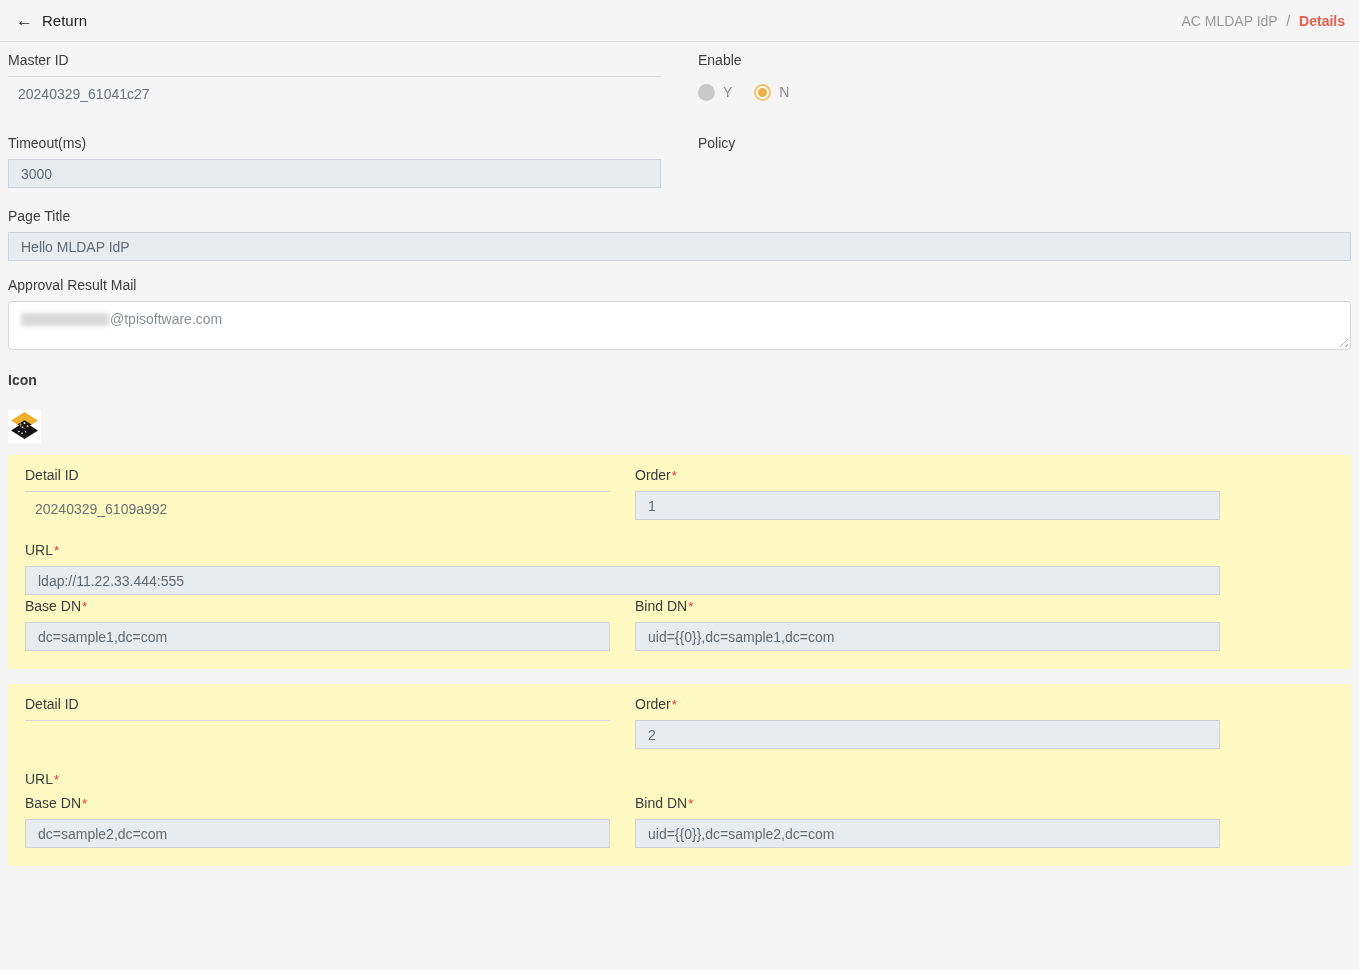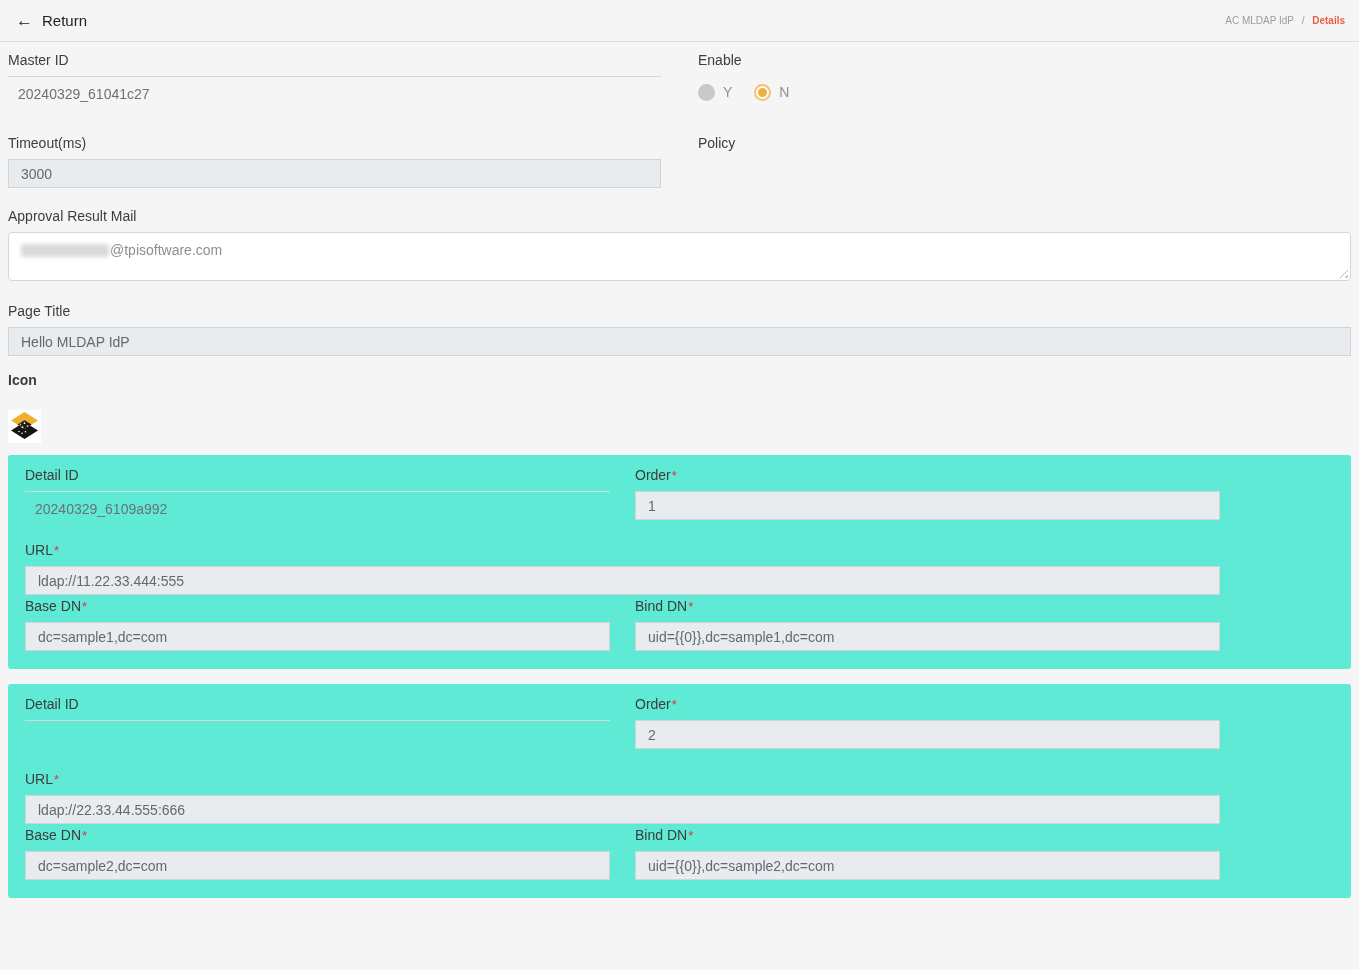--- a/index.html
+++ b/index.html
@@ -16,21 +16,21 @@
     height:42px;
     display:flex; align-items:center; justify-content:space-between;
     padding:0 14px 0 16px;
     border-bottom:1px solid #dcdcdc;
   }
   .return-link {
     display:flex; align-items:center; gap:9px;
     color:#222; font-size:15px; cursor:pointer; text-decoration:none;
   }
   .return-link .arrow { font-size:17px; line-height:1; color:#222; }
-  .breadcrumb { font-size:10px; color:#9b9b9b; }
+  .breadcrumb { font-size:14px; color:#9b9b9b; }
   .breadcrumb .sep { margin:0 5px; color:#9b9b9b; }
   .breadcrumb .current { color:#e8604c; font-weight:bold; }
   
   .main { padding:10px 8px 0 8px; }
   .grid2 { display:grid; grid-template-columns:1fr 1fr; column-gap:37px; }
   .row-top { margin-bottom:10px; }
   .field { margin-bottom:20px; }
   .field > .lbl { display:block; margin-bottom:8px; color:#3d3d3d; }
   .req { color:#dc3545; font-size:13px; margin-left:1px; }
   
@@ -63,21 +63,21 @@
   .grip {
     position:absolute; right:2px; bottom:2px; width:10px; height:10px;
     background:repeating-linear-gradient(135deg,#b9b9b9 0 1px,transparent 1px 4px);
     clip-path:polygon(100% 0,100% 100%,0 100%);
   }
   
   .icon-field .lbl { margin-bottom:22px; }
   .app-icon { width:33px; height:33px; display:block; background:#fff; }
   
   .panel {
-    background:#5eead4; border-radius:3px;
+    background:#fef9c3; border-radius:3px;
     margin:0 0 15px 0; padding:12px 17px 18px 17px;
   }
   .panel-inner { max-width:1195px; }
   .grid2p { display:grid; grid-template-columns:1fr 1fr; column-gap:25px; }
   .panel .field { margin-bottom:22px; }
   .panel .field.last { margin-bottom:0; }
   .panel .field.url-field { margin-bottom:3px; }
   
   .footer { padding:31px 0 0 13px; }
 </style>
@@ -122,31 +122,31 @@
   <div class="grid2">
     <div class="field">
       <span class="lbl">Timeout(ms)</span>
       <input class="inp" readonly="" value="3000" style="">
     </div>
     <div class="field">
       <span class="lbl">Policy</span>
     </div>
   </div>
 
+  <div class="field" style="margin-bottom:16px;">
+    <span class="lbl">Page Title</span>
+    <input class="inp" readonly="" value="Hello MLDAP IdP" style="">
+  </div>
+
   <div class="field" style="margin-bottom:22px;">
     <span class="lbl">Approval Result Mail</span>
     <div class="mailbox">
       <span class="redacted"></span><span>@tpisoftware.com</span>
       <span class="grip"></span>
     </div>
-  </div>
-
-  <div class="field" style="margin-bottom:16px;">
-    <span class="lbl">Page Title</span>
-    <input class="inp" readonly="" value="Hello MLDAP IdP" style="">
   </div>
 
   <div class="field icon-field" style="margin-bottom:12px;font-weight:bold;">
     <span class="lbl">Icon</span>
     <svg class="app-icon" viewBox="0 0 33 33">
       <rect width="33" height="33" fill="#ffffff"></rect>
       <polygon points="16.5,12 30,20.5 16.5,29 3,20.5" fill="#141414"></polygon>
       <polygon points="16.5,2 30,10.5 16.5,19 3,10.5" fill="#edb02f"></polygon>
       <polygon points="16.5,19 23.5,14.6 16.5,10.2 9.5,14.6" fill="#1b1b1b"></polygon>
       <circle cx="12.5" cy="14.5" r="0.9" fill="#edb02f"></circle>
@@ -196,21 +196,20 @@
           <span class="lbl">Detail ID</span>
           <div class="line"></div>
         </div>
         <div class="field">
           <span class="lbl"><span>Order</span><span class="req">*</span></span>
           <input class="inp" readonly="" value="2" style="">
         </div>
       </div>
       <div class="field url-field">
         <span class="lbl"><span>URL</span><span class="req">*</span></span>
-        <input class="inp" readonly="" value="ldap://22.33.44.555:666" style="">
       </div>
       <div class="grid2p">
         <div class="field last">
           <span class="lbl"><span>Base DN</span><span class="req">*</span></span>
           <input class="inp" readonly="" value="dc=sample2,dc=com" style="">
         </div>
         <div class="field last">
           <span class="lbl"><span>Bind DN</span><span class="req">*</span></span>
           <input class="inp" readonly="" value="uid={{0}},dc=sample2,dc=com" style="">
         </div>

